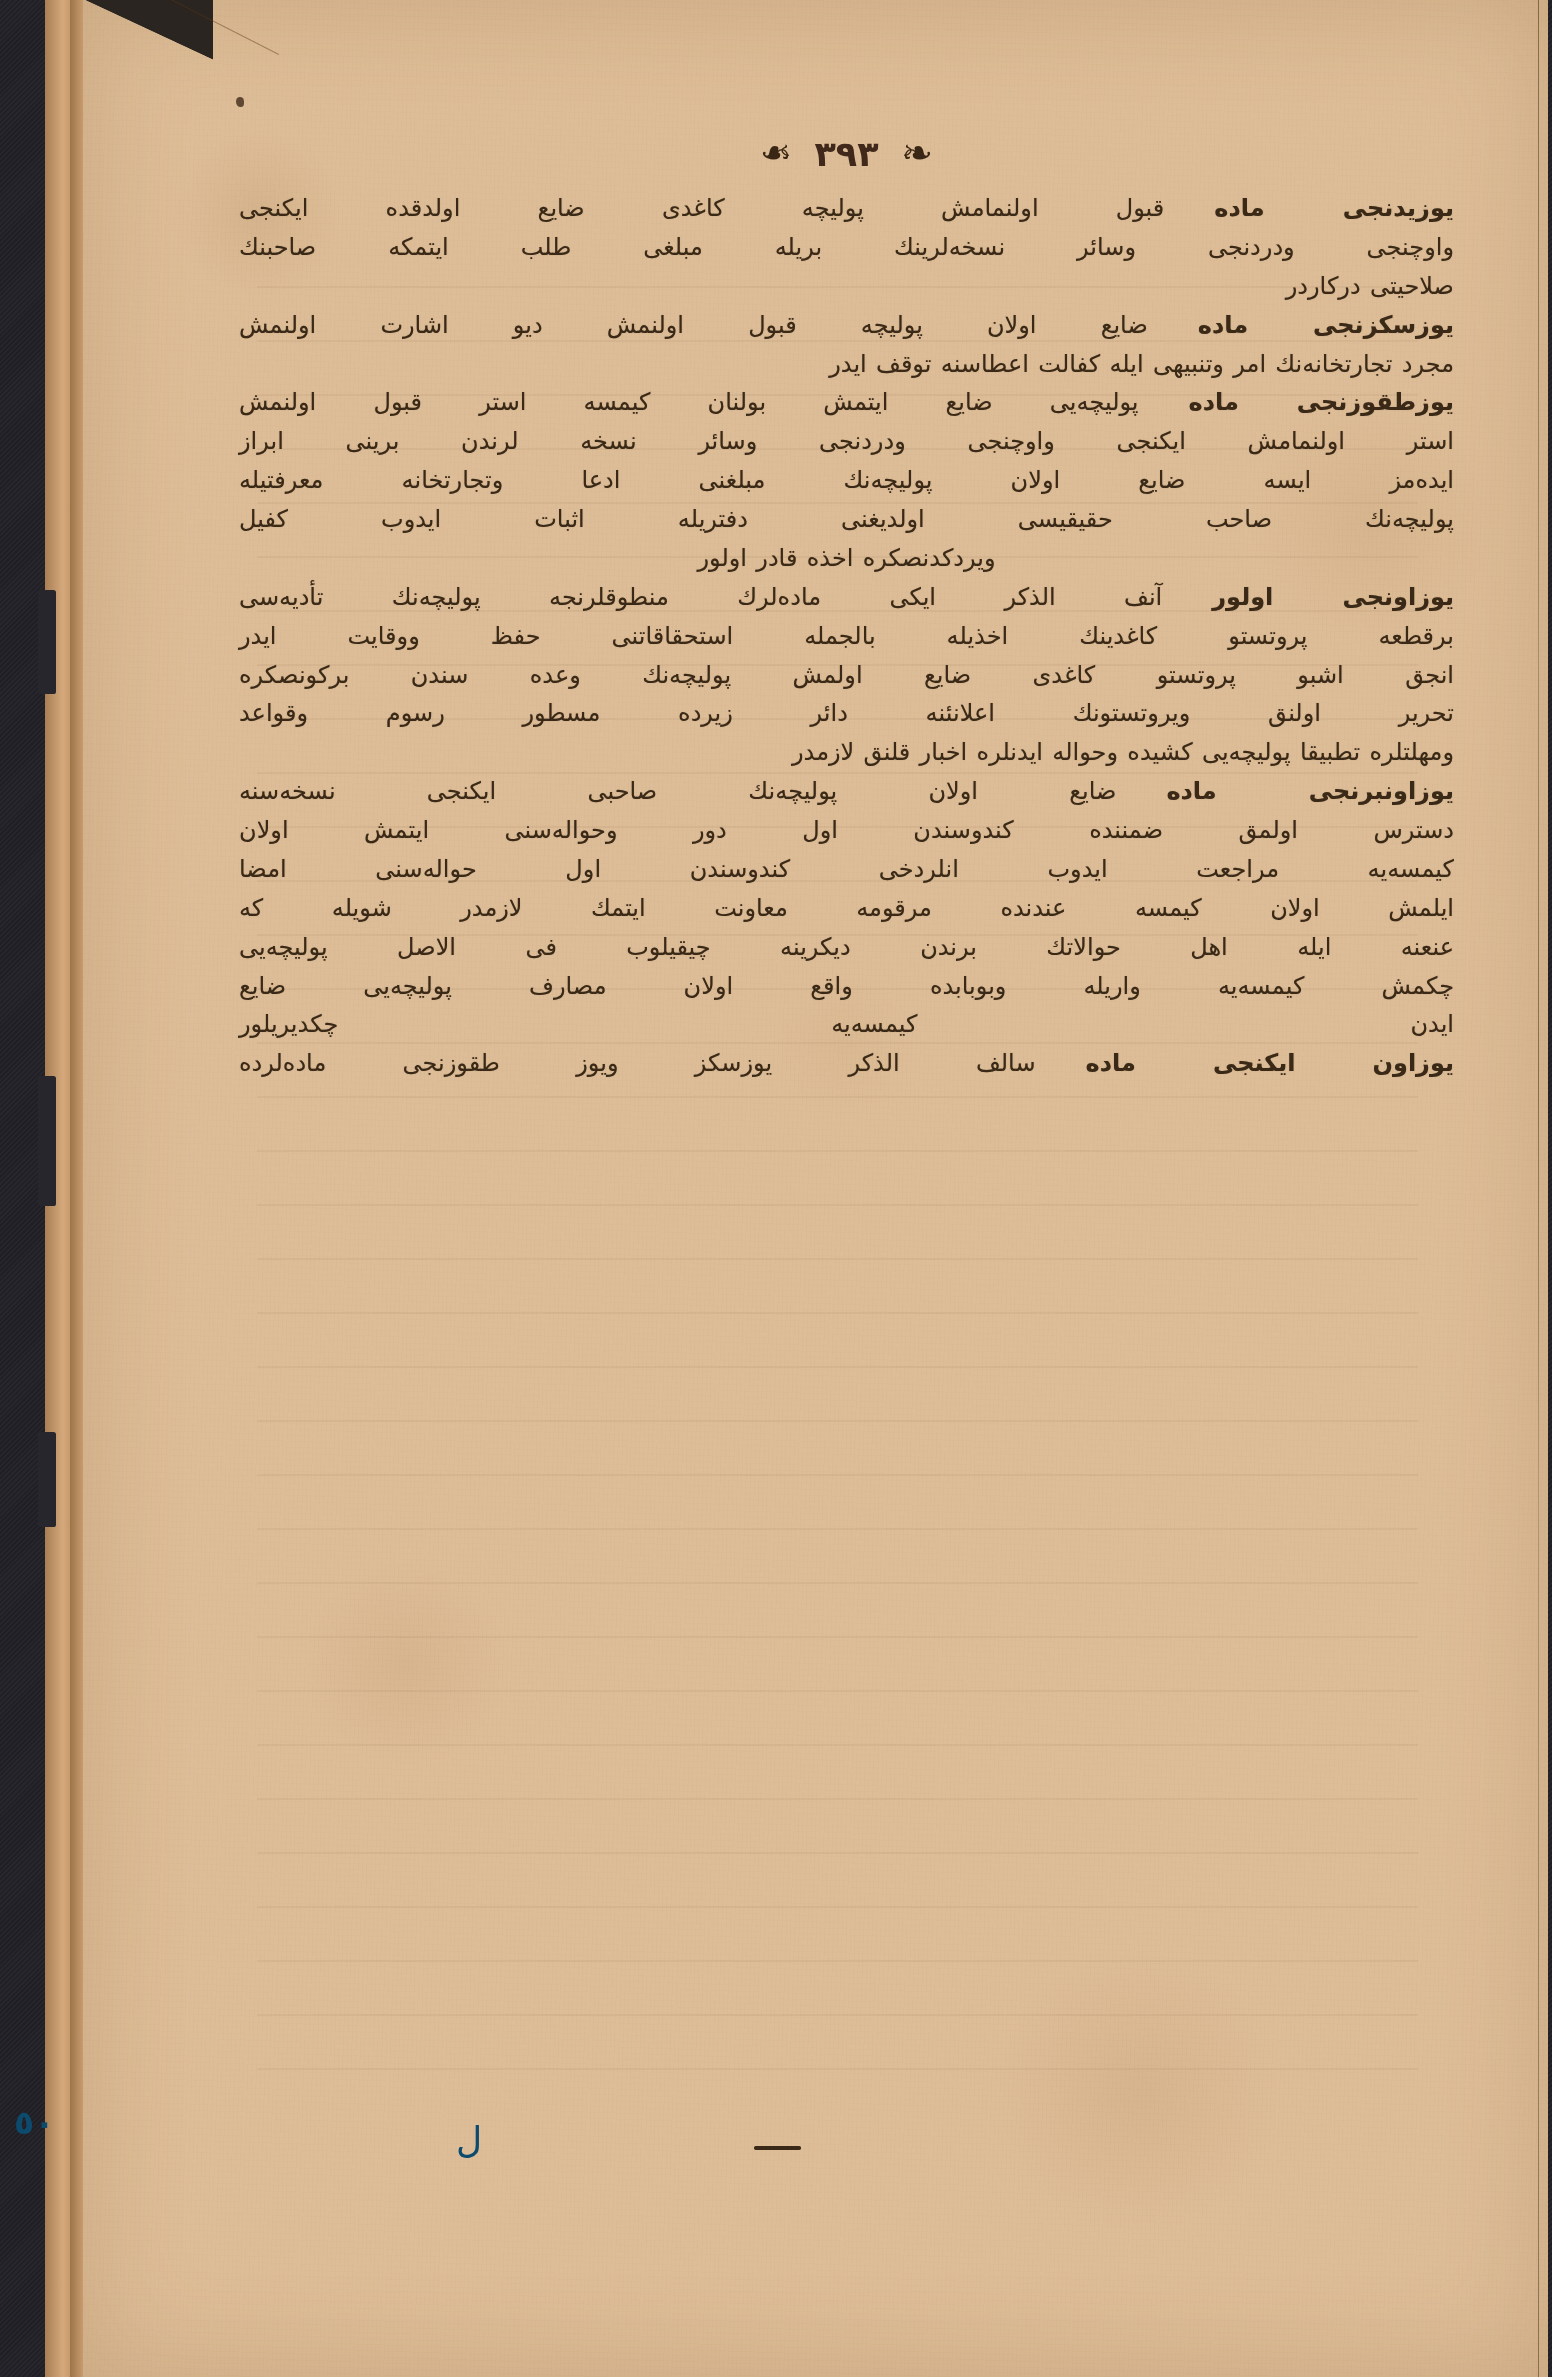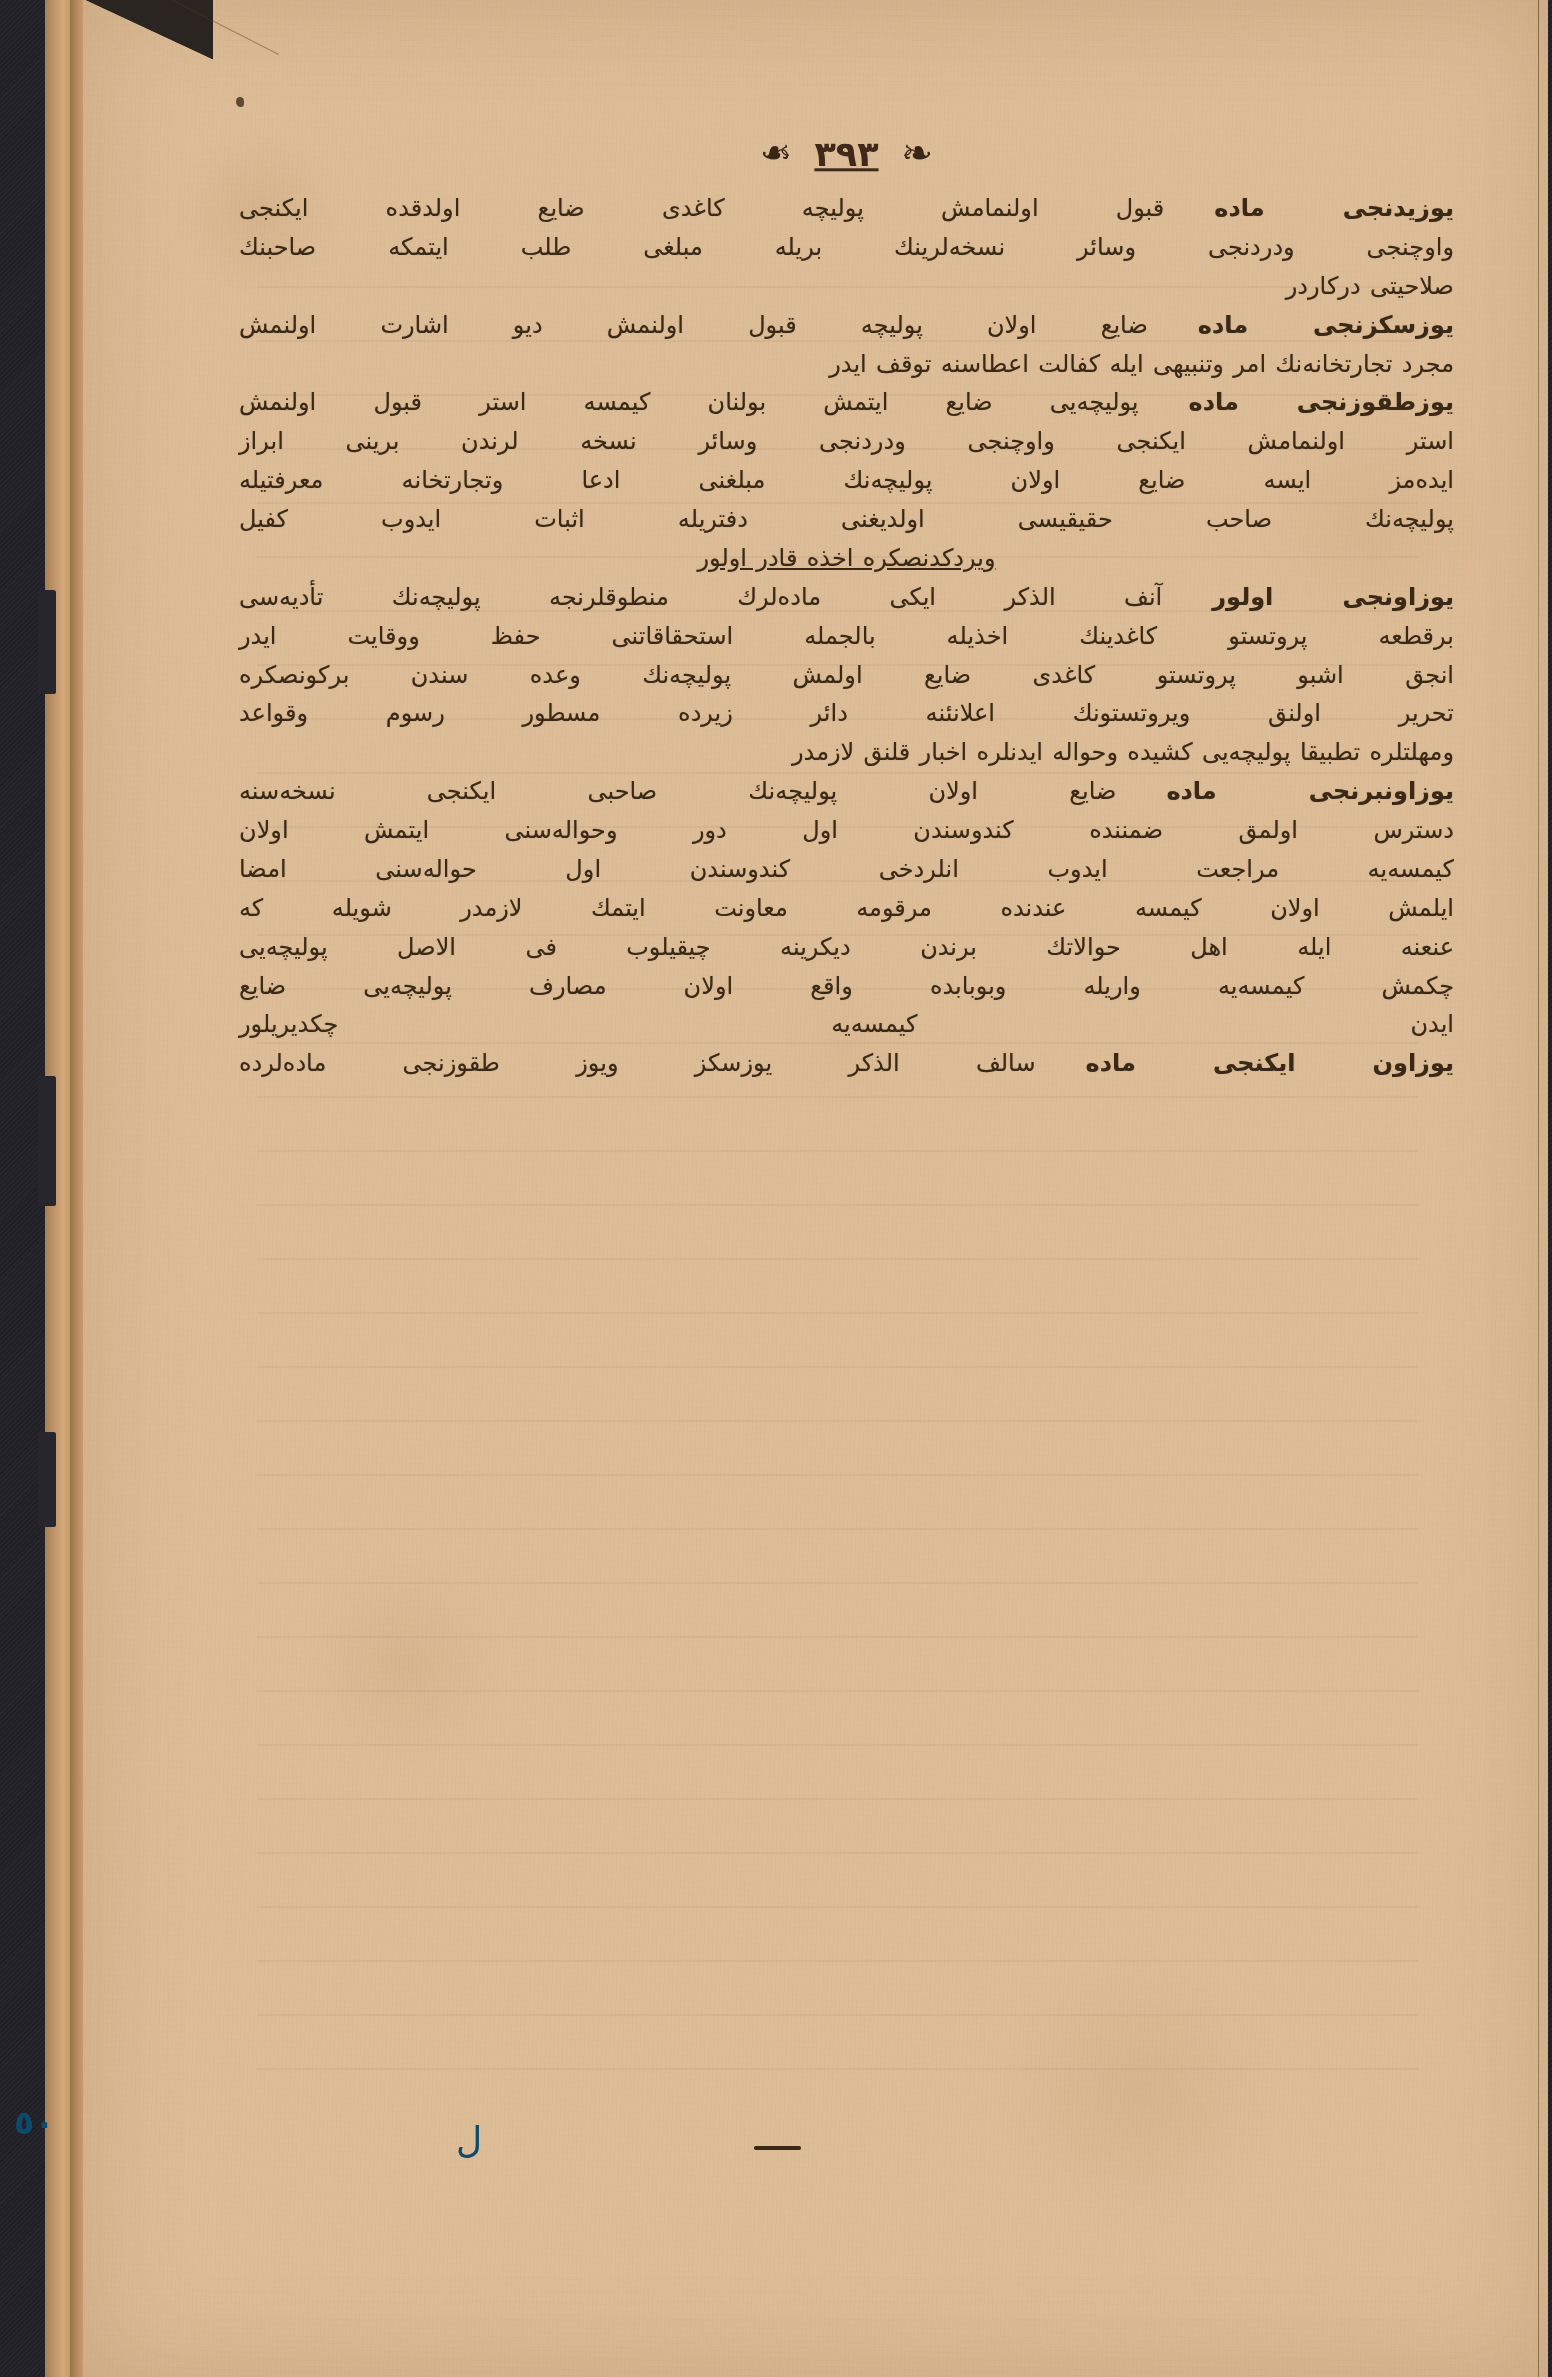--- a/index.html
+++ b/index.html
@@ -163,21 +163,20 @@
     height: 52px;
     direction: rtl;
   }
   .folio .num {
     font-family: "DejaVu Sans", sans-serif;
     font-size: 35px;
     font-weight: 700;
     color: #40291a;
     letter-spacing: 1.7px;
     transform: translateY(-1.7px);
-    text-decoration: underline;
   }
   .orn {
     font-size: 38px;
     line-height: 1;
     color: #3a2614;
     transform: translateY(-3.5px);
   }
   .orn.left  { transform: translateY(-3.5px) scaleX(-1); }
 
   
@@ -207,21 +206,20 @@
     color: #3a2916;
     white-space: pre-wrap;
     text-shadow: 0 0 0.9px rgba(58,41,22,.35);
   }
   .line.last {
     text-align-last: right;
   }
   .line.center {
     text-align: center;
     text-align-last: center;
-    text-decoration: underline;
   }
 
   
   .line .heading {
     font-weight: 700;
   }
   .line .sp { display: inline-block; width: 50px; }
 
   
   .footline {

